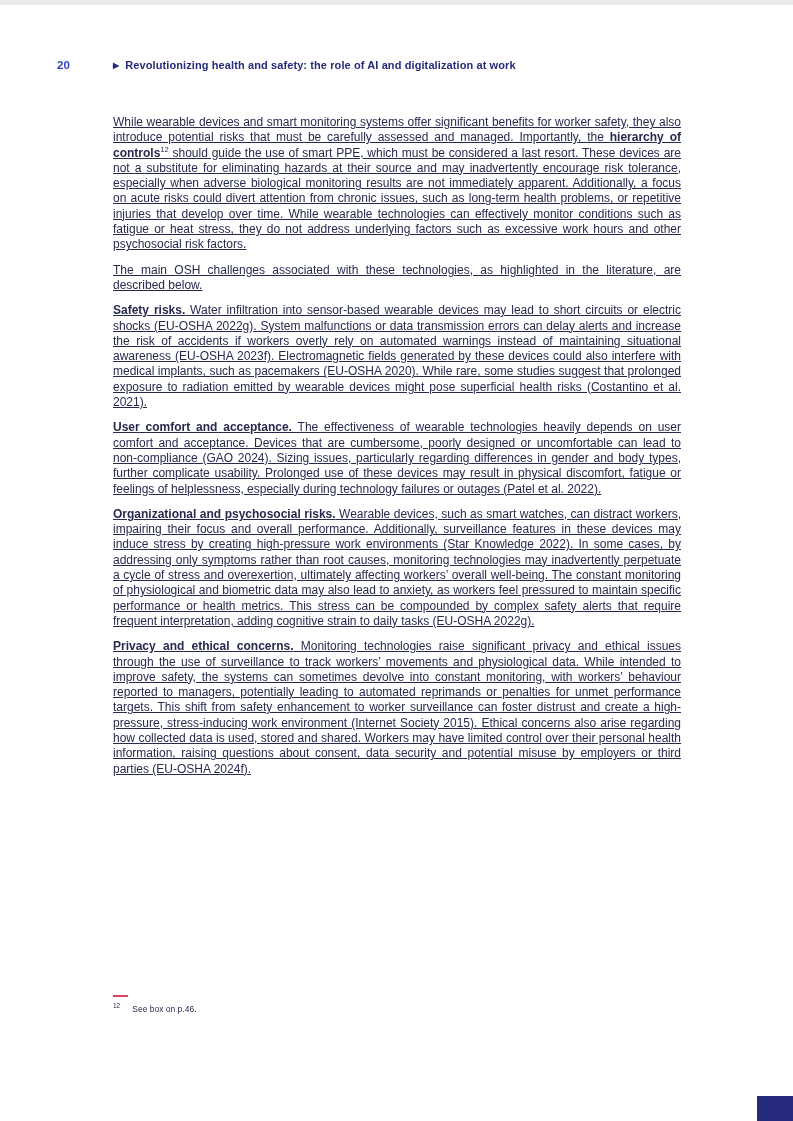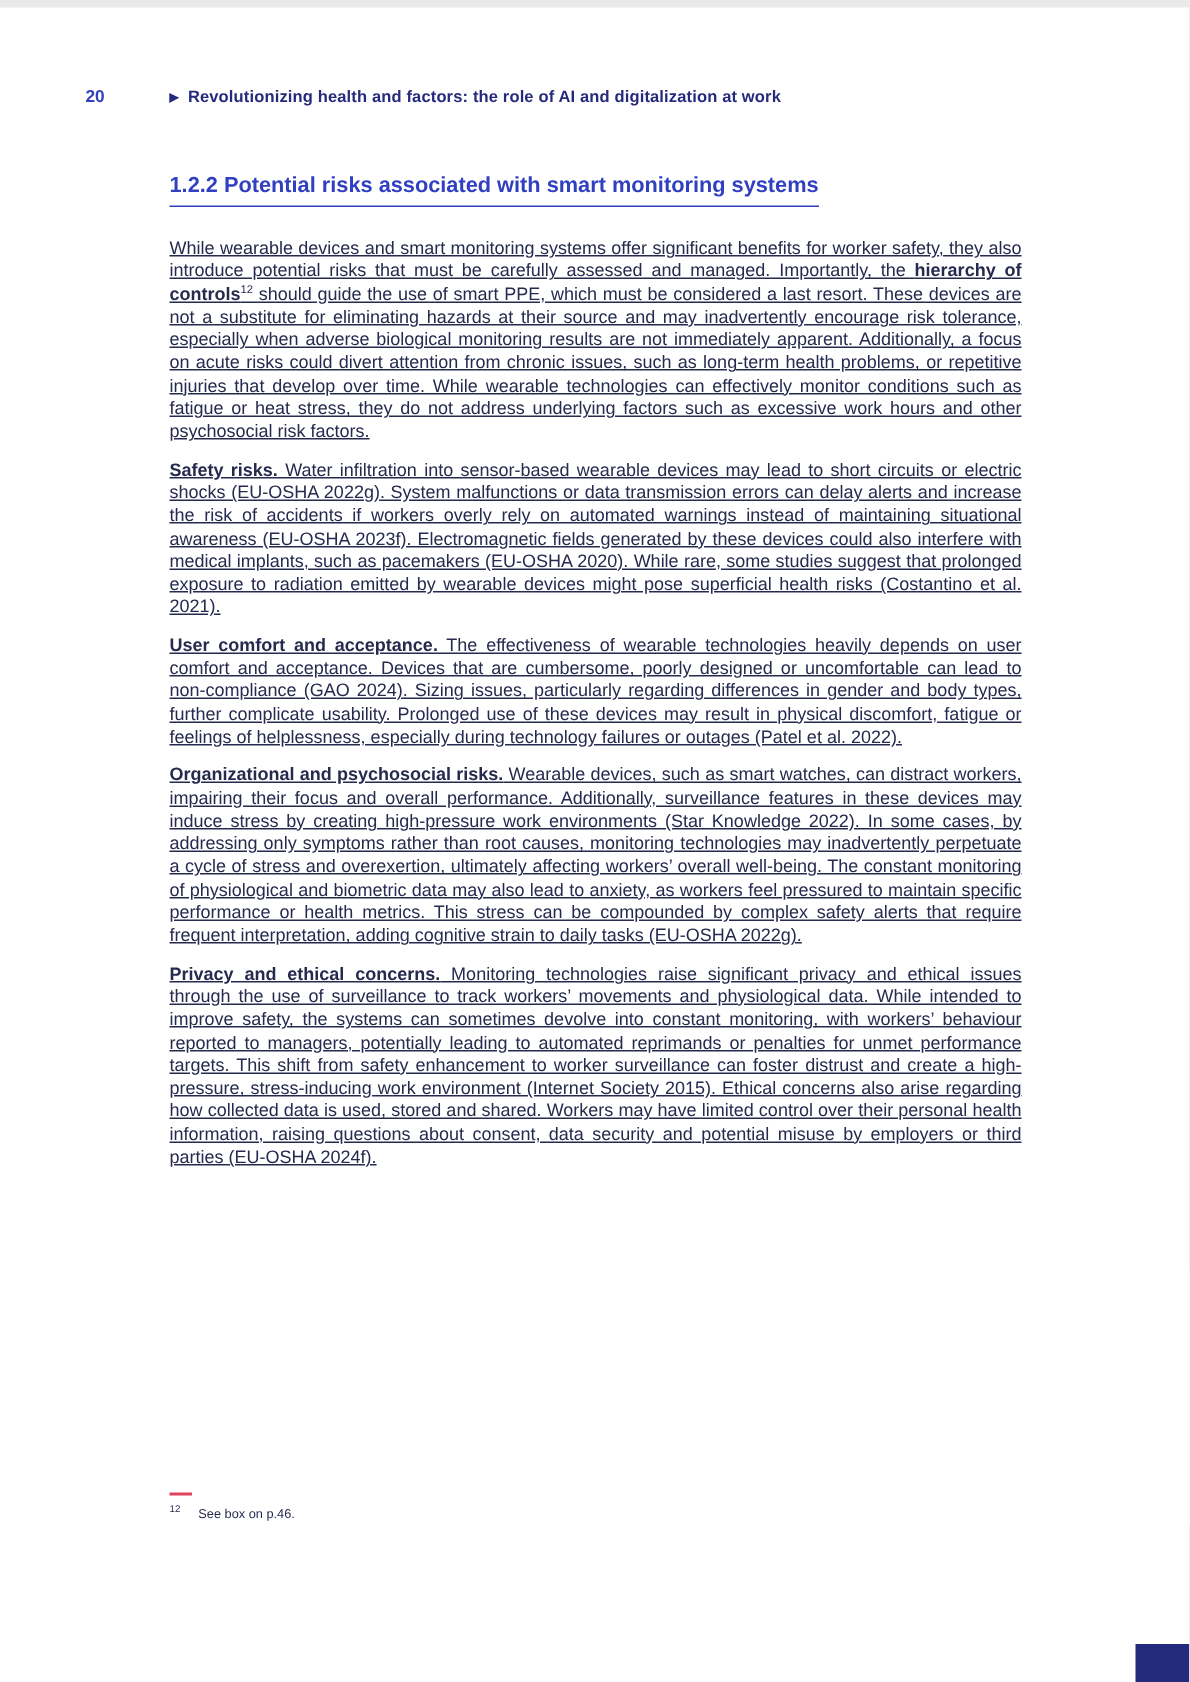--- a/index.html
+++ b/index.html
@@ -108,29 +108,29 @@
   }
 </style>
 </head>
 <body>
 
 <div class="page">
 
   <header class="page-header">
     <span class="page-number">20</span>
     <div class="running-title">
-      <span class="arrow">▶</span><span>Revolutionizing health and factors: the role of AI and digitalization at work</span>
+      <span class="arrow">▶</span><span>Revolutionizing health and safety: the role of AI and digitalization at work</span>
     </div>
   </header>
 
   <main class="content">
-    <h2 class="section-heading">1.2.2 Potential risks associated with smart monitoring systems</h2>
 
     <p class="para"><span>While wearable devices and smart monitoring systems offer significant benefits for worker safety, they also introduce potential risks that must be carefully assessed and managed. Importantly, the </span><strong>hierarchy of controls</strong><sup class="fn-ref">12</sup><span> should guide the use of smart PPE, which must be considered a last resort. These devices are not a substitute for eliminating hazards at their source and may inadvertently encourage risk tolerance, especially when adverse biological monitoring results are not immediately apparent. Additionally, a focus on acute risks could divert attention from chronic issues, such as long-term health problems, or repetitive injuries that develop over time. While wearable technologies can effectively monitor conditions such as fatigue or heat stress, they do not address underlying factors such as excessive work hours and other psychosocial risk factors.</span></p>
 
+    <p class="para"><span>The main OSH challenges associated with these technologies, as highlighted in the literature, are described below.</span></p>
 
     <p class="para"><strong>Safety risks.</strong><span> Water infiltration into sensor-based wearable devices may lead to short circuits or electric shocks (EU-OSHA 2022g). System malfunctions or data transmission errors can delay alerts and increase the risk of accidents if workers overly rely on automated warnings instead of maintaining situational awareness (EU-OSHA 2023f). Electromagnetic fields generated by these devices could also interfere with medical implants, such as pacemakers (EU-OSHA 2020). While rare, some studies suggest that prolonged exposure to radiation emitted by wearable devices might pose superficial health risks (Costantino et al. 2021).</span></p>
 
     <p class="para"><strong>User comfort and acceptance.</strong><span> The effectiveness of wearable technologies heavily depends on user comfort and acceptance. Devices that are cumbersome, poorly designed or uncomfortable can lead to non-compliance (GAO 2024). Sizing issues, particularly regarding differences in gender and body types, further complicate usability. Prolonged use of these devices may result in physical discomfort, fatigue or feelings of helplessness, especially during technology failures or outages (Patel et al. 2022).</span></p>
 
     <p class="para"><strong>Organizational and psychosocial risks.</strong><span> Wearable devices, such as smart watches, can distract workers, impairing their focus and overall performance. Additionally, surveillance features in these devices may induce stress by creating high-pressure work environments (Star Knowledge 2022). In some cases, by addressing only symptoms rather than root causes, monitoring technologies may inadvertently perpetuate a cycle of stress and overexertion, ultimately affecting workers’ overall well-being. The constant monitoring of physiological and biometric data may also lead to anxiety, as workers feel pressured to maintain specific performance or health metrics. This stress can be compounded by complex safety alerts that require frequent interpretation, adding cognitive strain to daily tasks (EU-OSHA 2022g).</span></p>
 
     <p class="para"><strong>Privacy and ethical concerns.</strong><span> Monitoring technologies raise significant privacy and ethical issues through the use of surveillance to track workers’ movements and physiological data. While intended to improve safety, the systems can sometimes devolve into constant monitoring, with workers’ behaviour reported to managers, potentially leading to automated reprimands or penalties for unmet performance targets. This shift from safety enhancement to worker surveillance can foster distrust and create a high-pressure, stress-inducing work environment (Internet Society 2015). Ethical concerns also arise regarding how collected data is used, stored and shared. Workers may have limited control over their personal health information, raising questions about consent, data security and potential misuse by employers or third parties (EU-OSHA 2024f).</span></p>
   </main>
 

